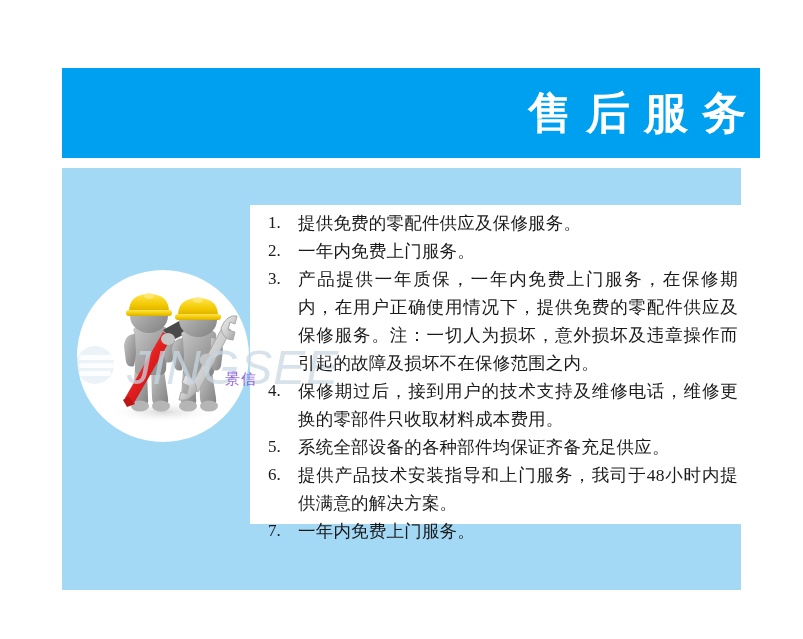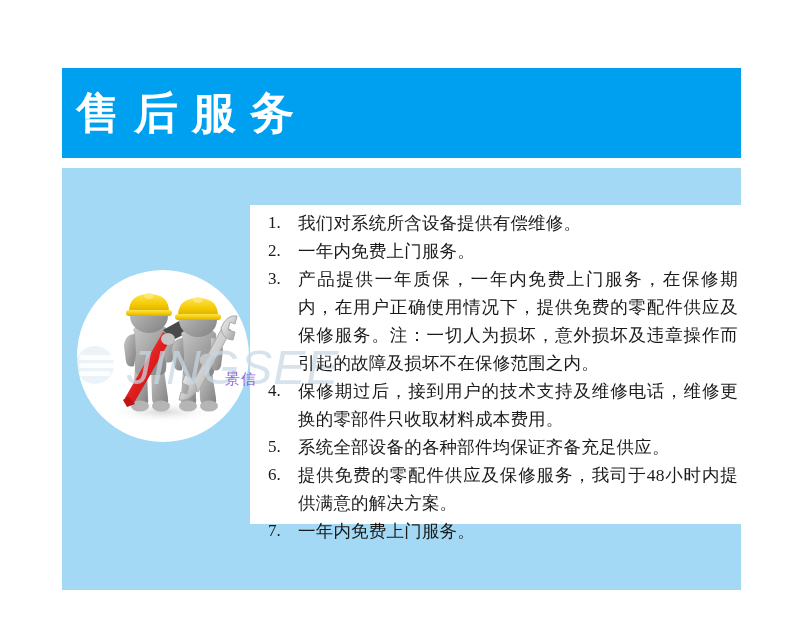--- a/index.html
+++ b/index.html
@@ -26,21 +26,22 @@
   
   .banner {
     position: absolute;
     left: 62px;
     top: 68px;
     width: 679px;
     height: 90px;
     background: #00a0f0;
     display: flex;
     align-items: center;
-    justify-content: flex-start;
+    justify-content: flex-end;
+    padding-left: 19px;
   }
   .banner-title {
     color: #ffffff;
     font-family: "Liberation Sans", "DejaVu Sans", sans-serif;
     font-size: 44px;
     font-weight: bold;
     letter-spacing: 14px;
     text-indent: 14px;
     line-height: 1;
     white-space: nowrap;
@@ -263,41 +264,41 @@
       <rect x="4" y="21" width="42" height="5" rx="2.5" fill="#ffffff" opacity="0.85"></rect>
       <rect x="4" y="29" width="32" height="5" rx="2.5" fill="#ffffff" opacity="0.85"></rect>
     </svg>
     <div class="wm-text">JINGSEE</div>
     <div class="wm-sub">景信</div>
   </div>
 
   <ol class="service-list">
     <li>
       <span class="li-num">1.</span>
-      <span class="li-text">我们对系统所含设备提供有偿维修。</span>
+      <span class="li-text">提供免费的零配件供应及保修服务。</span>
     </li>
     <li>
       <span class="li-num">2.</span>
       <span class="li-text">一年内免费上门服务。</span>
     </li>
     <li>
       <span class="li-num">3.</span>
       <span class="li-text">产品提供一年质保，一年内免费上门服务，在保修期内，在用户正确使用情况下，提供免费的零配件供应及保修服务。注：一切人为损坏，意外损坏及违章操作而引起的故障及损坏不在保修范围之内。</span>
     </li>
     <li>
       <span class="li-num">4.</span>
       <span class="li-text">保修期过后，接到用户的技术支持及维修电话，维修更换的零部件只收取材料成本费用。</span>
     </li>
     <li>
       <span class="li-num">5.</span>
       <span class="li-text">系统全部设备的各种部件均保证齐备充足供应。</span>
     </li>
     <li>
       <span class="li-num">6.</span>
-      <span class="li-text">提供免费的零配件供应及保修服务，我司于48小时内提供满意的解决方案。</span>
+      <span class="li-text">提供产品技术安装指导和上门服务，我司于48小时内提供满意的解决方案。</span>
     </li>
     <li>
       <span class="li-num">7.</span>
       <span class="li-text">一年内免费上门服务。</span>
     </li>
   </ol>
 
 </div>
 
 </body></html>

